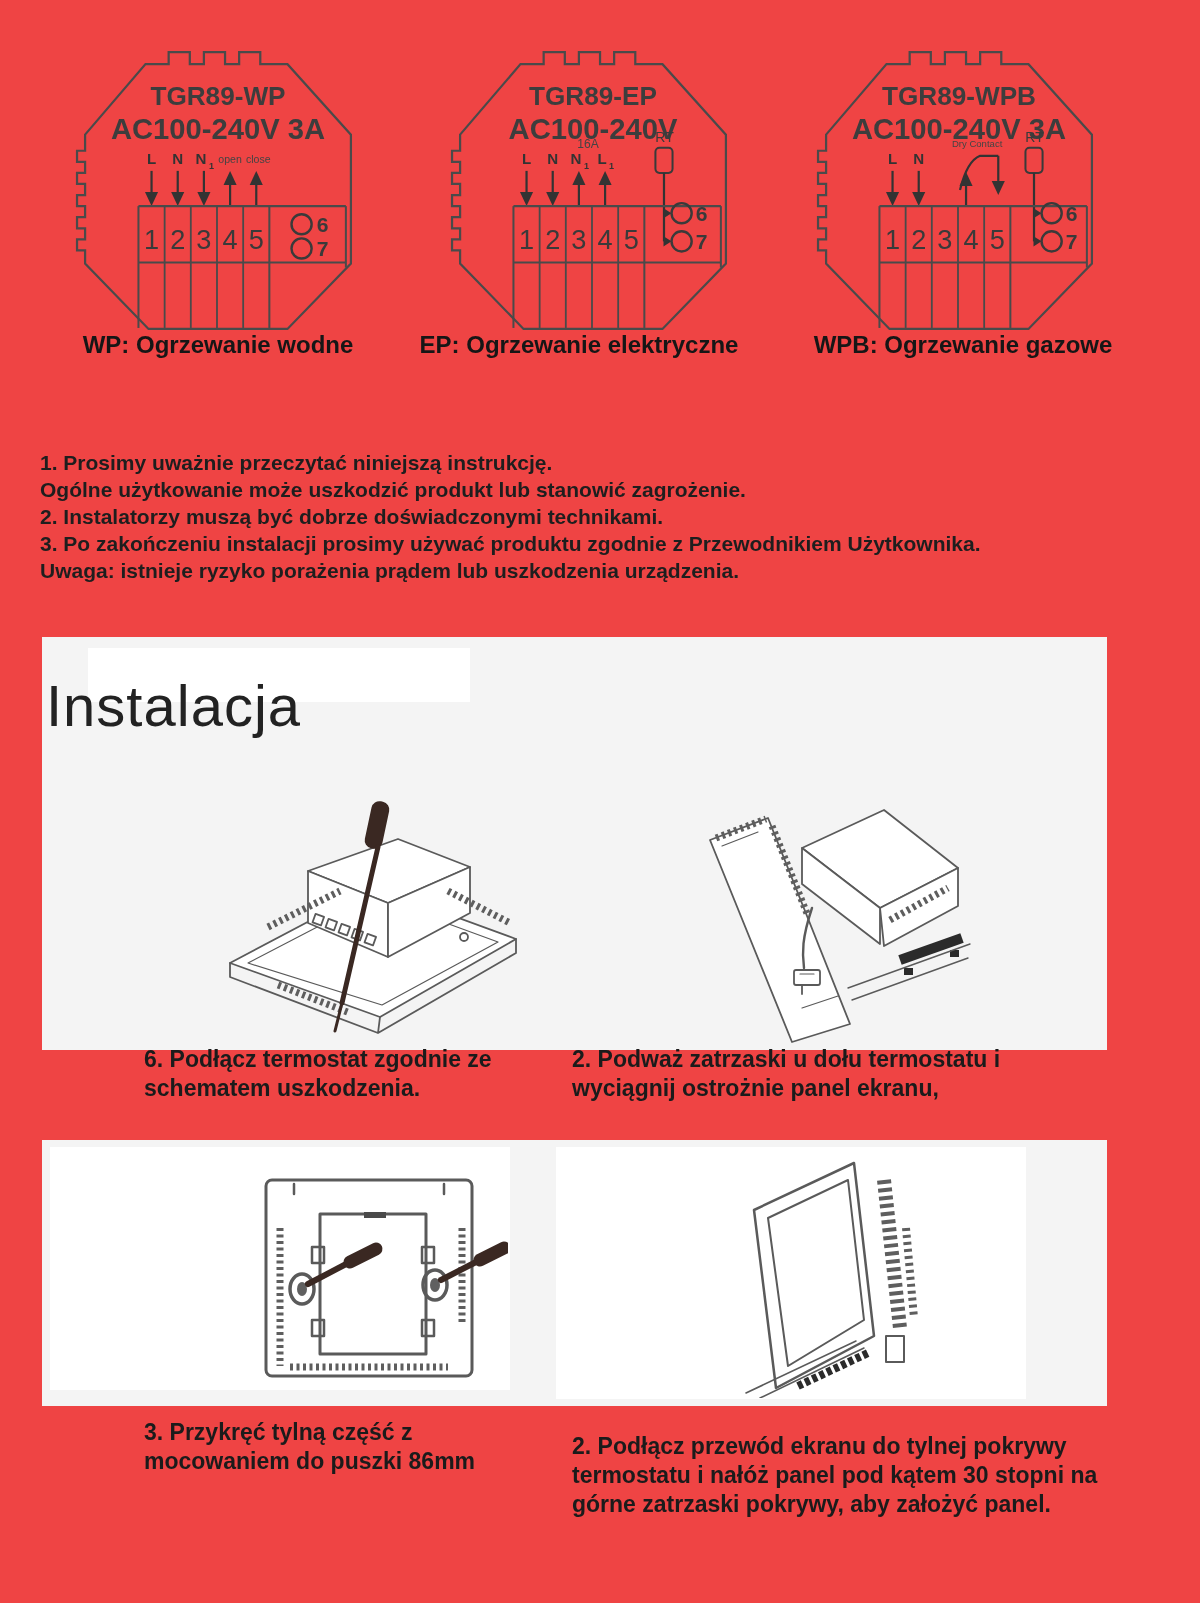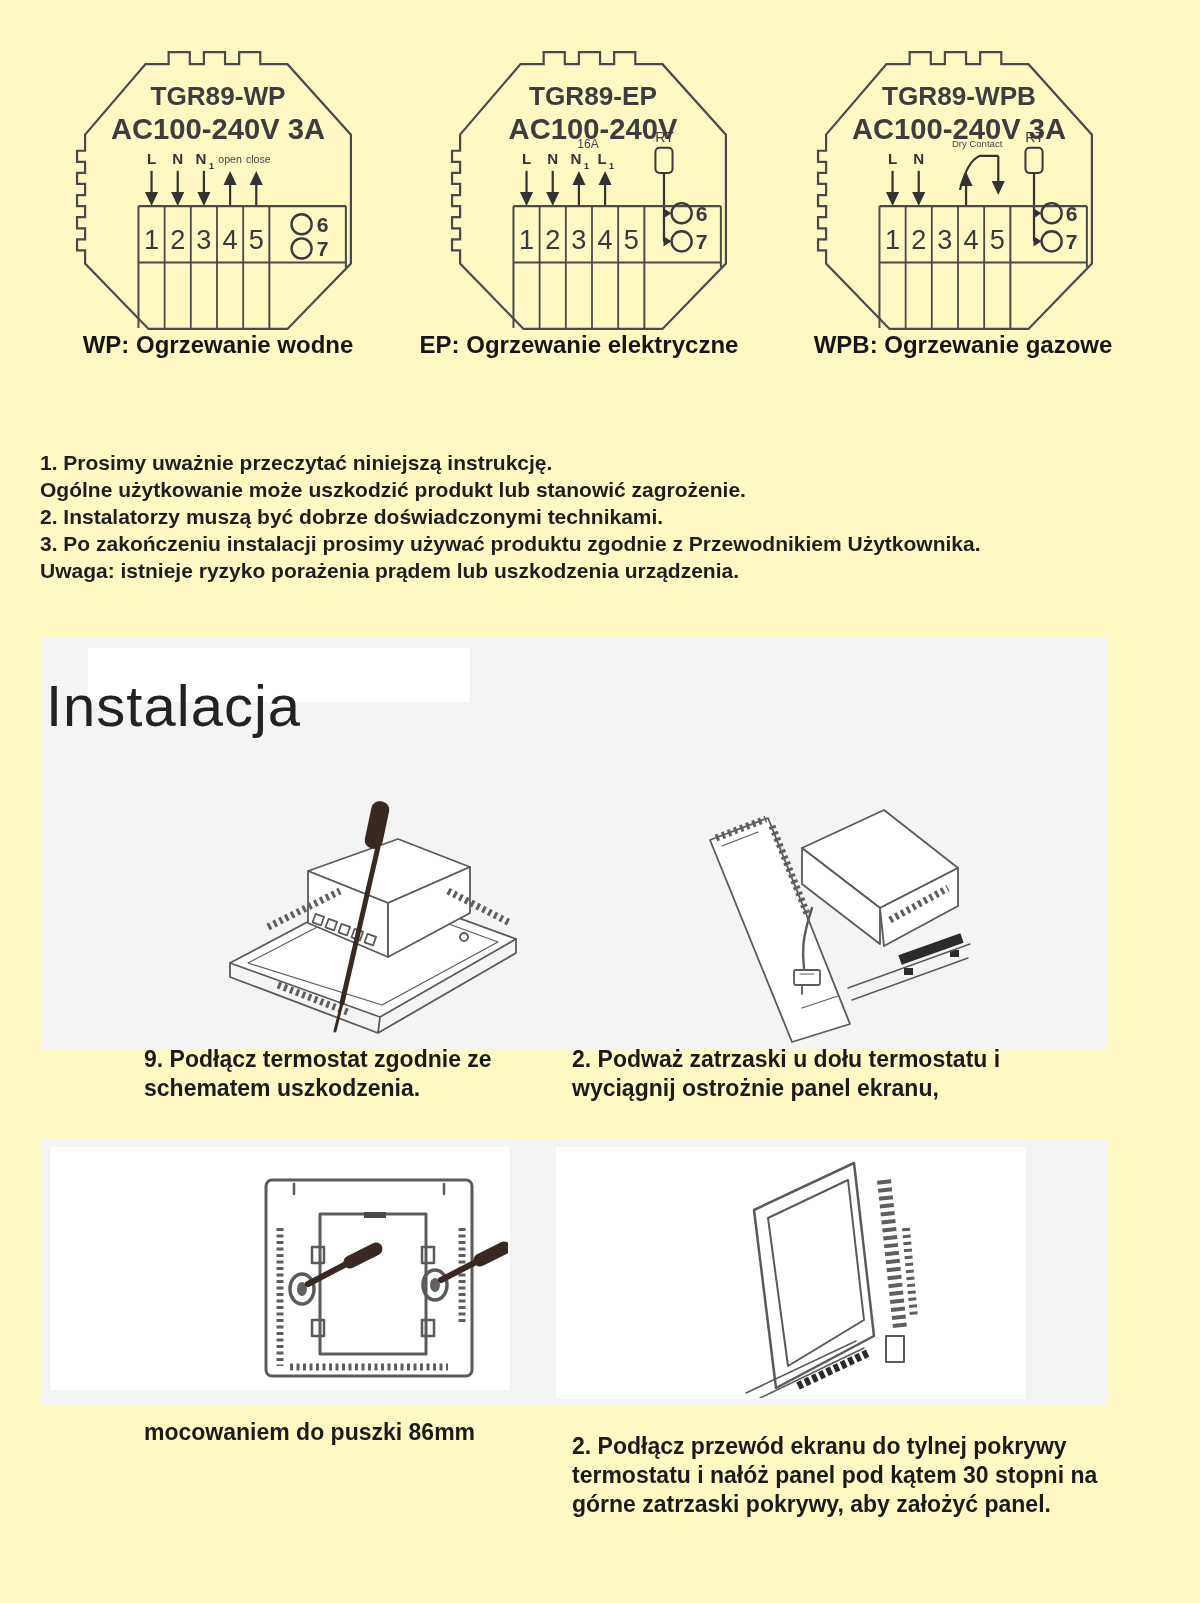--- a/index.html
+++ b/index.html
@@ -1,16 +1,16 @@
 <!DOCTYPE html>
 <html><head>
 <meta charset="utf-8">
 <style>
   html,body{margin:0;padding:0;background:#fff;}
-  .page{position:relative;width:1200px;height:1603px;background:#fef9c3;overflow:hidden;
+  .page{position:relative;width:1200px;height:1603px;background:#ef4444;overflow:hidden;
         font-family:"Liberation Sans",sans-serif;color:#1b1b1b;}
   .abs{position:absolute;}
   
   .diagram{width:292px;height:292px;}
   svg{display:block;}
   svg text{font-family:"Liberation Sans",sans-serif;}
   .oct{fill:none;stroke:#4a4a4a;stroke-width:2.2;stroke-linejoin:miter;}
   .blk{stroke:#4a4a4a;stroke-width:2;}
   .blk-thin{stroke:#4a4a4a;stroke-width:1.8;}
   .dg-model{font-size:26px;font-weight:700;fill:#3d3d3d;text-anchor:middle;}
@@ -264,21 +264,21 @@
         <line class="la" x1="150" y1="197" x2="150" y2="206"></line>
       </g>
       <line x1="248" y1="172" x2="310" y2="150" stroke="#2b2b2b" stroke-width="10"></line>
       <rect class="dark" x="252" y="180" width="9" height="7"></rect>
       <rect class="dark" x="298" y="162" width="9" height="7"></rect>
       <path class="la" d="M196,200 L318,156 M200,212 L316,170" style="stroke-width:1.4;"></path>
     </svg>
   </div>
 
   <div class="abs step-caption" style="left:144px;top:1045px;width:430px;">
-    <div>9. Podłącz termostat zgodnie ze</div>
+    <div>6. Podłącz termostat zgodnie ze</div>
     <div>schematem uszkodzenia.</div>
   </div>
   <div class="abs step-caption" style="left:572px;top:1045px;width:570px;">
     <div>2. Podważ zatrzaski u dołu termostatu i</div>
     <div>wyciągnij ostrożnie panel ekranu,</div>
   </div>
 
   <div class="abs gray-panel" style="left:42px;top:1140px;width:1065px;height:266px;"></div>
   <div class="abs white-box" style="left:50px;top:1147px;width:460px;height:243px;"></div>
   <div class="abs white-box" style="left:556px;top:1147px;width:470px;height:252px;"></div>
@@ -322,20 +322,21 @@
       <path class="la" d="M32,70 L112,32 L128,172 L52,218 Z" style="stroke-width:2;"></path>
       <line class="teeth" x1="148" y1="32" x2="164" y2="180" style="stroke-width:14;stroke-dasharray:4,4;"></line>
       <line class="teeth" x1="170" y1="80" x2="178" y2="170" style="stroke-width:8;stroke-dasharray:3,4;"></line>
       <rect class="la" x="150" y="188" width="18" height="26" style="stroke-width:2;"></rect>
       <path class="la" d="M10,245 L120,193 M24,250 L128,200" style="stroke-width:1.6;"></path>
       <line x1="62" y1="238" x2="132" y2="205" stroke="#2b2b2b" stroke-width="8" stroke-dasharray="5,3"></line>
     </svg>
   </div>
 
   <div class="abs step-caption" style="left:144px;top:1418px;width:440px;">
+    <div>3. Przykręć tylną część z</div>
     <div>mocowaniem do puszki 86mm</div>
   </div>
   <div class="abs step-caption" style="left:572px;top:1432px;width:600px;">
     <div>2. Podłącz przewód ekranu do tylnej pokrywy</div>
     <div>termostatu i nałóż panel pod kątem 30 stopni na</div>
     <div>górne zatrzaski pokrywy, aby założyć panel.</div>
   </div>
 
 </div>
 

